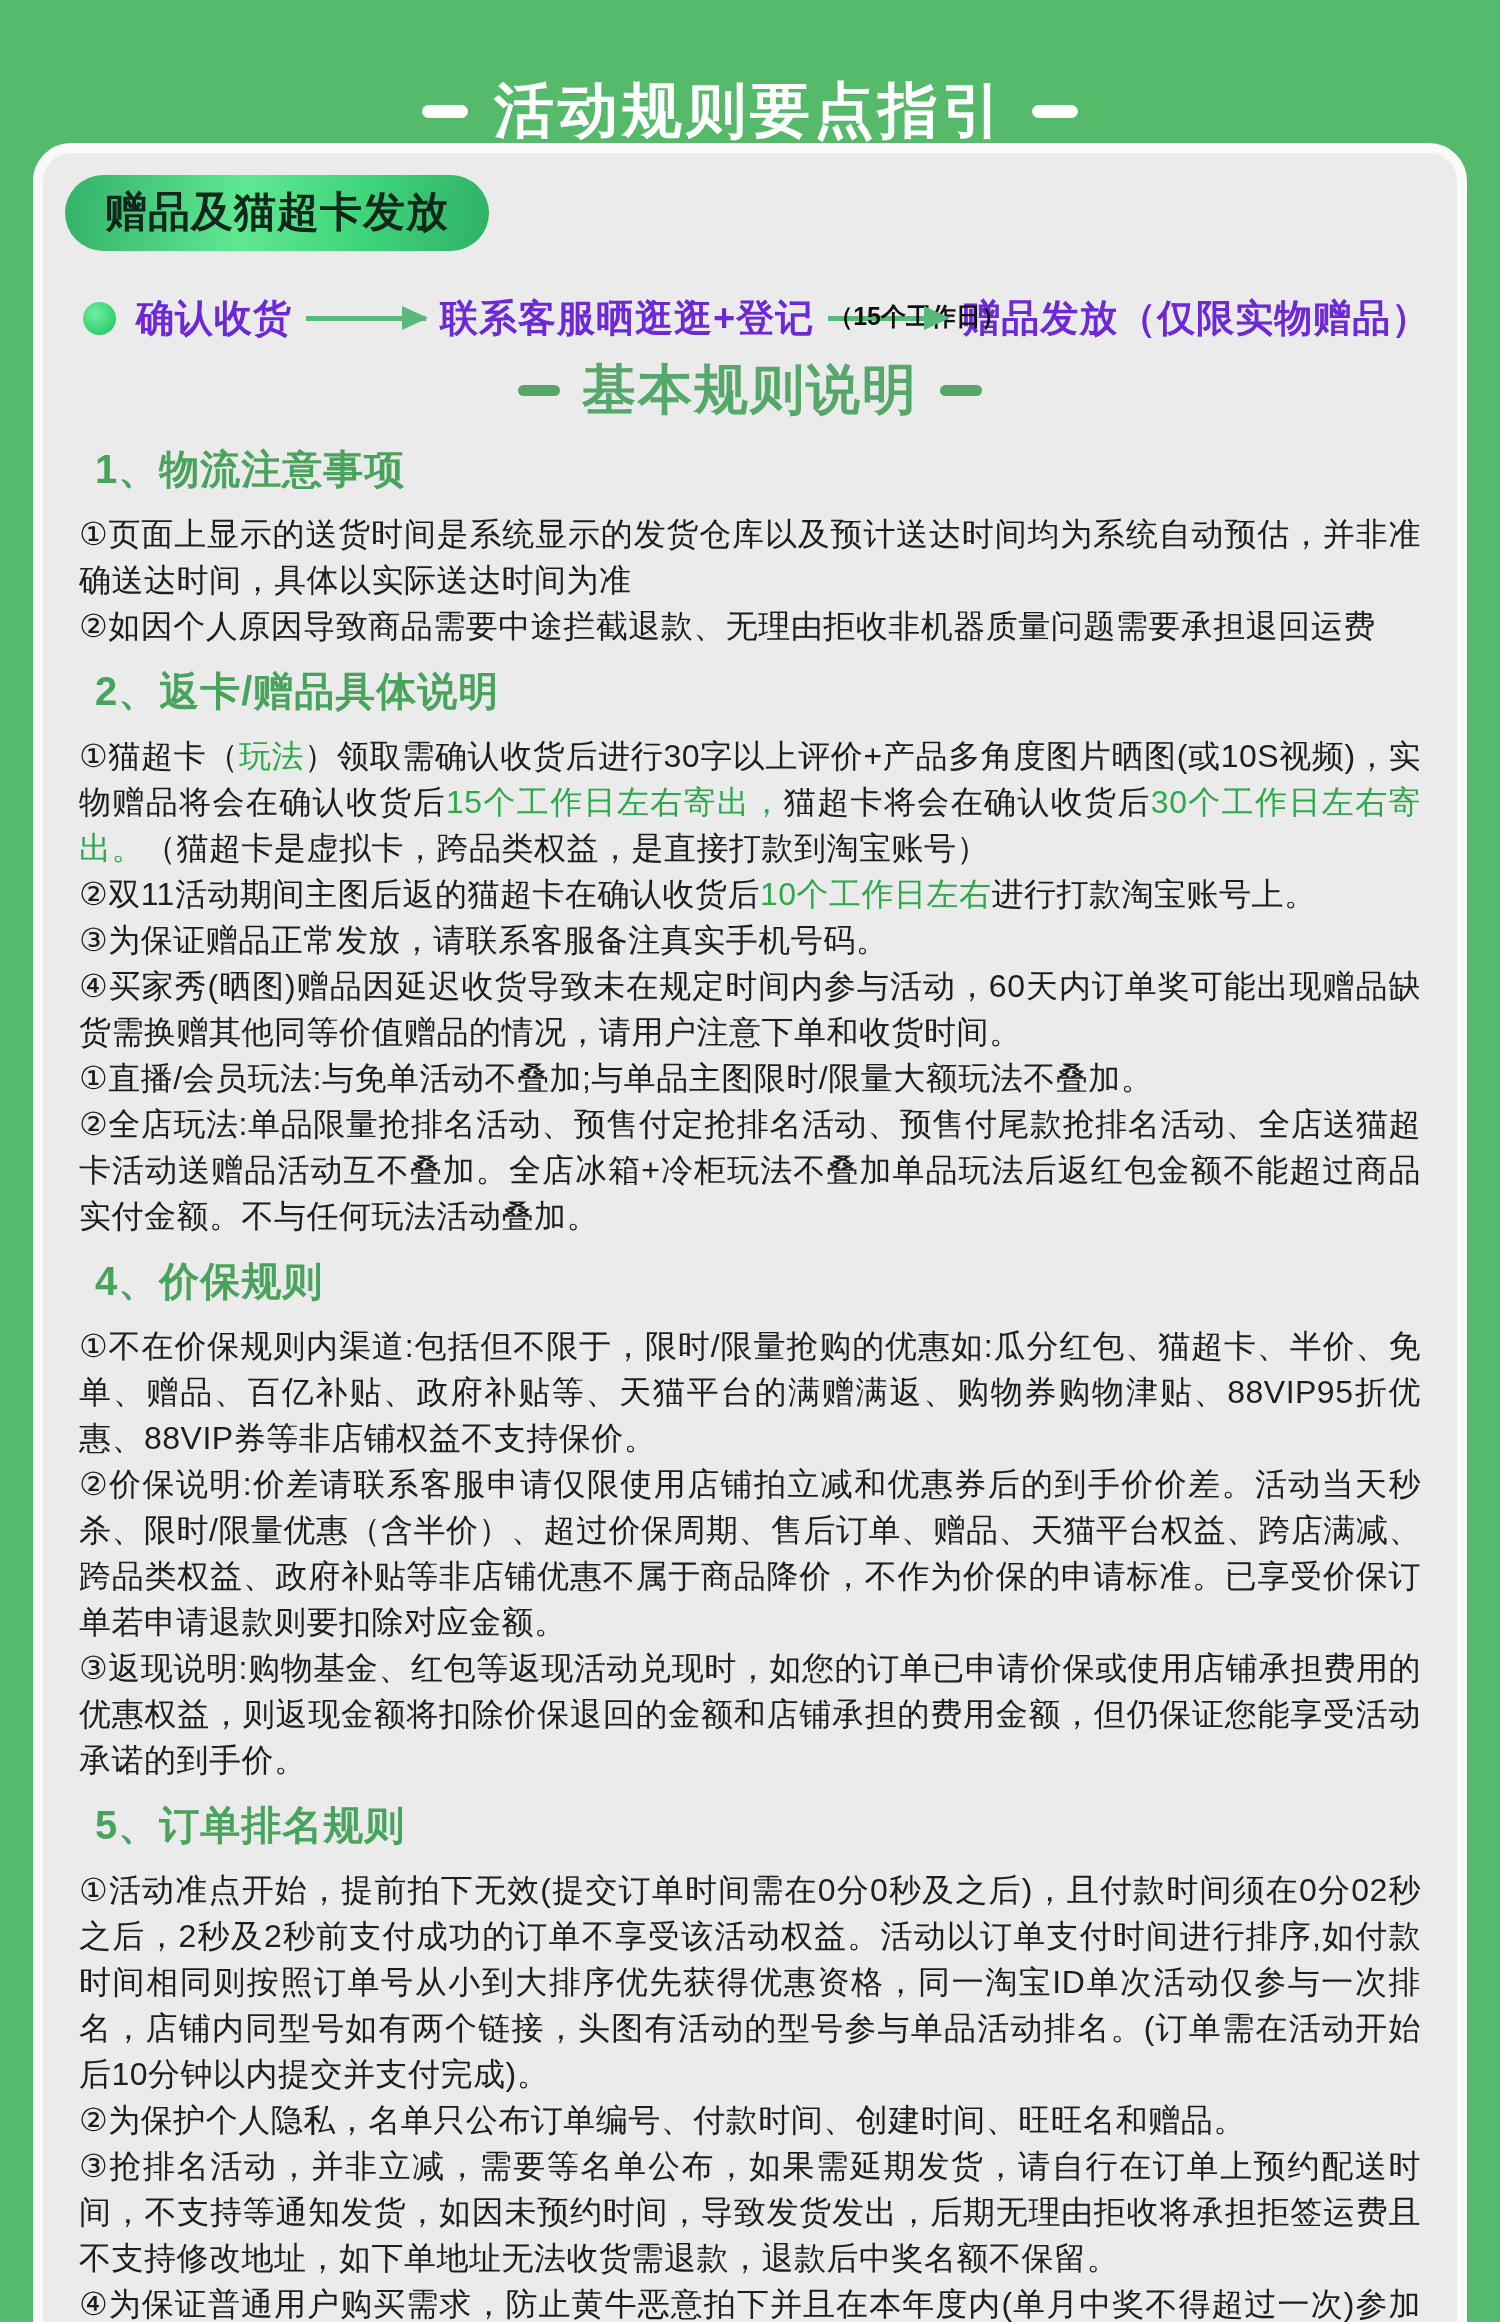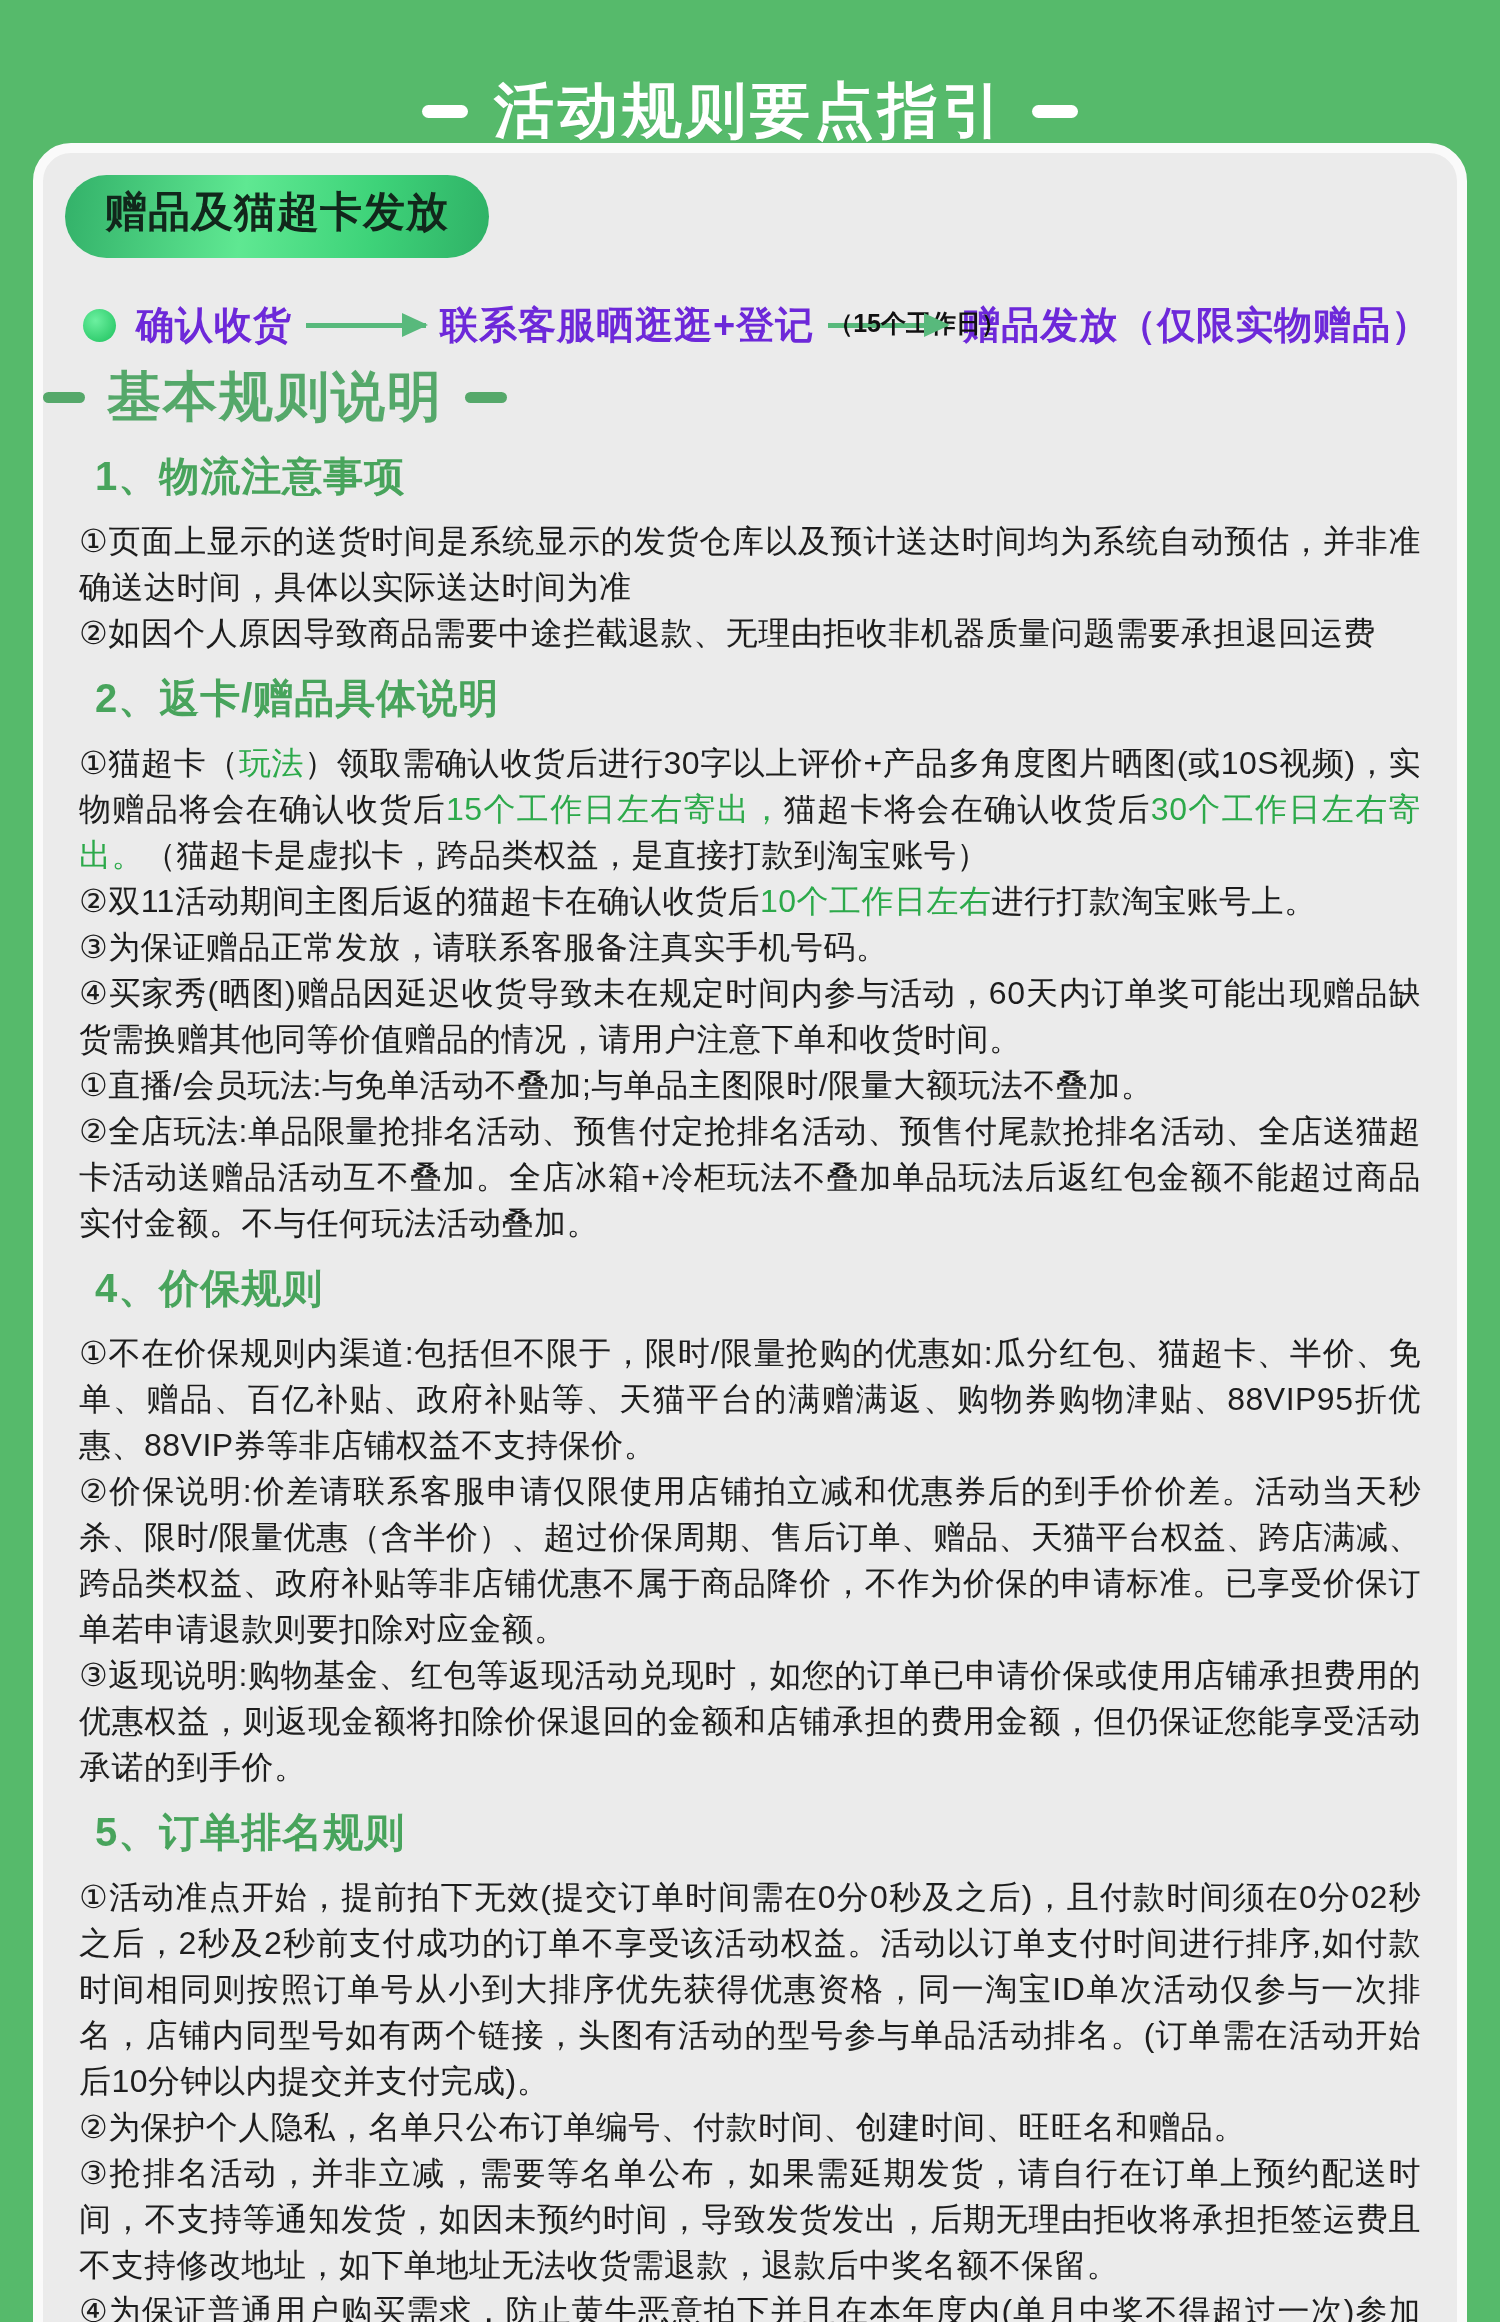--- a/index.html
+++ b/index.html
@@ -45,21 +45,21 @@
     border: 10px solid #fafafa;
     border-radius: 38px;
     box-sizing: border-box;
     overflow: hidden;
   }
 
   
   .badge {
     display: inline-block;
     margin: 22px 0 0 22px;
-    padding: 9px 40px 18px 40px;
+    padding: 9px 40px 11px 40px;
     border-radius: 46px;
     background: linear-gradient(97deg, #33b169 0%, #5fe892 42%, #3ed379 72%, #2fb166 100%);
     color: #11271b;
     font-size: 42px;
     font-weight: 800;
     letter-spacing: 1px;
   }
 
   
   .flow {
@@ -104,20 +104,21 @@
     font-weight: 800;
     color: #111111;
     letter-spacing: 0;
     margin-top: 28px;
   }
 
   
   .subtitle {
     display: flex;
     align-items: center;
+    justify-content: center;
     gap: 22px;
     margin: 10px 0 6px 0;
   }
   .subtitle .subtitle-text {
     color: #55a86a;
     font-size: 54px;
     font-weight: 800;
     letter-spacing: 2px;
   }
   .dash-green {

